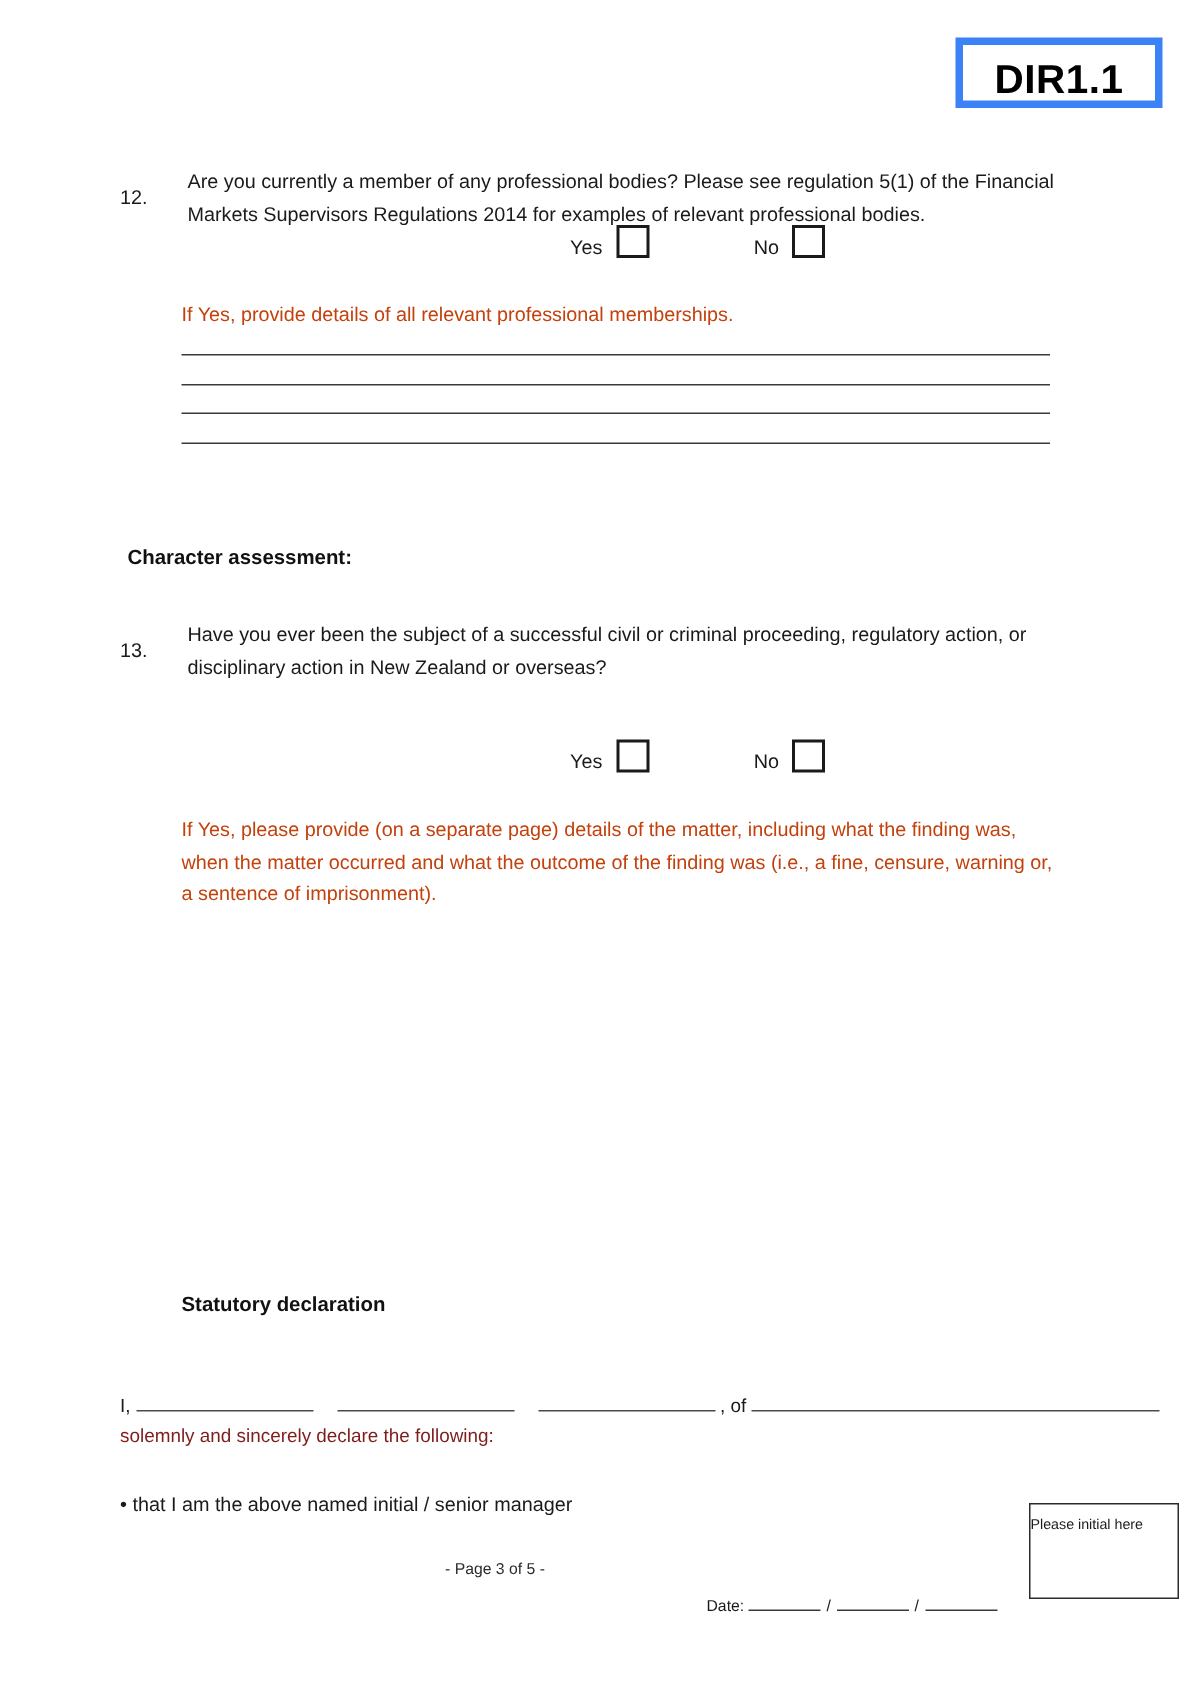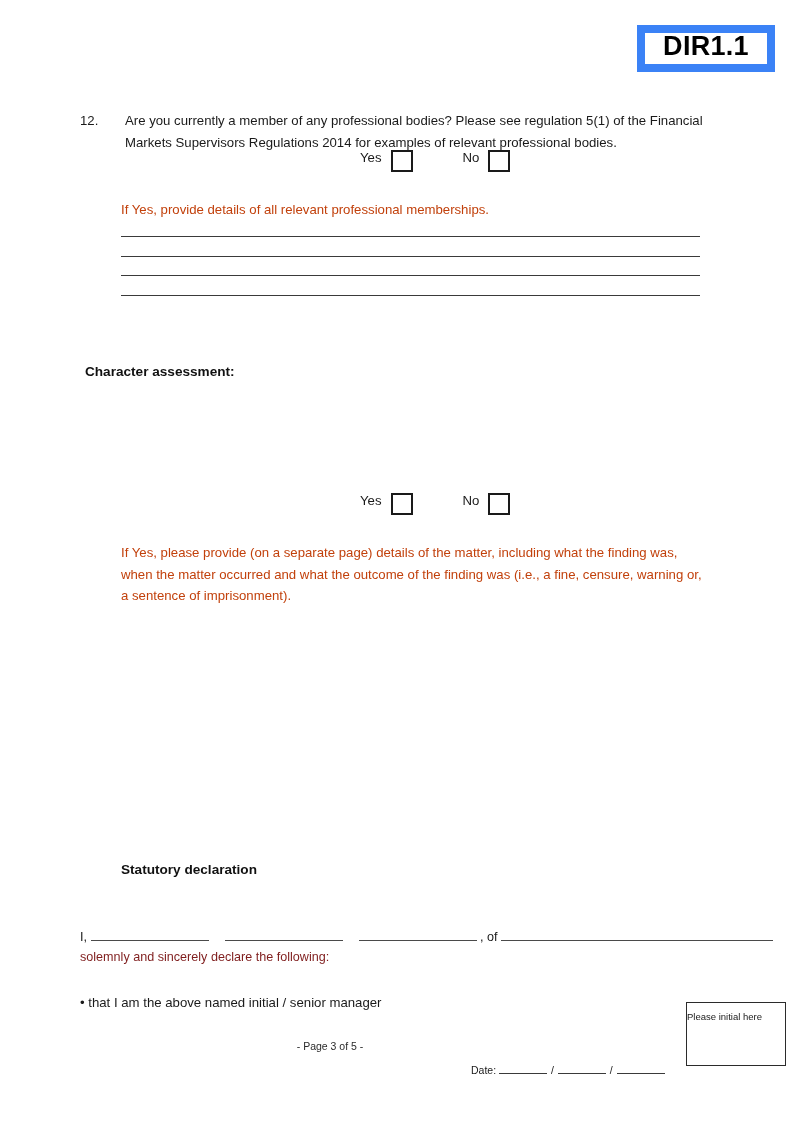--- a/index.html
+++ b/index.html
@@ -19,40 +19,40 @@
     overflow: hidden;
   }
 
   
   .form-code-box {
     position: absolute;
     left: 637px;
     top: 25px;
     width: 138px;
     height: 47px;
-    border: 8px solid #3b82f6;
+    border: 5px solid #3b82f6;
     box-sizing: border-box;
     display: flex;
-    align-items: flex-start;
+    align-items: flex-end;
     justify-content: center;
     background: #ffffff;
   }
   .form-code-box .code {
     font-size: 27px;
     font-weight: bold;
     letter-spacing: 0.3px;
     color: #000000;
     line-height: 1;
   }
 
   
   .question {
     position: absolute;
     display: flex;
-    align-items: flex-start;
+    align-items: center;
   }
   .q-num {
     width: 45px;
     flex: 0 0 45px;
     font-size: 13.2px;
     line-height: 21.5px;
     color: #1a1a1a;
   }
   .q-text {
     font-size: 13.2px;
@@ -68,21 +68,22 @@
   
   .yesno-row {
     position: absolute;
     display: flex;
     align-items: center;
     font-size: 13.2px;
     color: #1a1a1a;
   }
   .yesno-option {
     display: flex;
-    align-items: flex-start;
+    align-items: flex-end;
+    margin-left: 20px;
   }
   .yesno-option .opt-label {
     margin-right: 9px;
   }
   .checkbox {
     width: 22px;
     height: 22px;
     border: 2px solid #1a1a1a;
     box-sizing: border-box;
     background: #ffffff;
@@ -241,20 +242,24 @@
 
   <div class="rule-lines">
     <div class="rule-line"></div>
     <div class="rule-line"></div>
     <div class="rule-line"></div>
     <div class="rule-line"></div>
   </div>
 
   <div class="section-heading" id="heading-character">Character assessment:</div>
 
+  <div class="question" id="question-13">
+    <span class="q-num">13.</span>
+    <span class="q-text">Have you ever been the subject of a successful civil or criminal proceeding, regulatory action, or disciplinary action in New Zealand or overseas?</span>
+  </div>
 
   <div class="yesno-row" id="yesno-13">
     <span class="yesno-option">
       <span class="opt-label">Yes</span>
       <span class="checkbox"></span>
     </span>
     <span class="yesno-gap"></span>
     <span class="yesno-option">
       <span class="opt-label">No</span>
       <span class="checkbox"></span>

